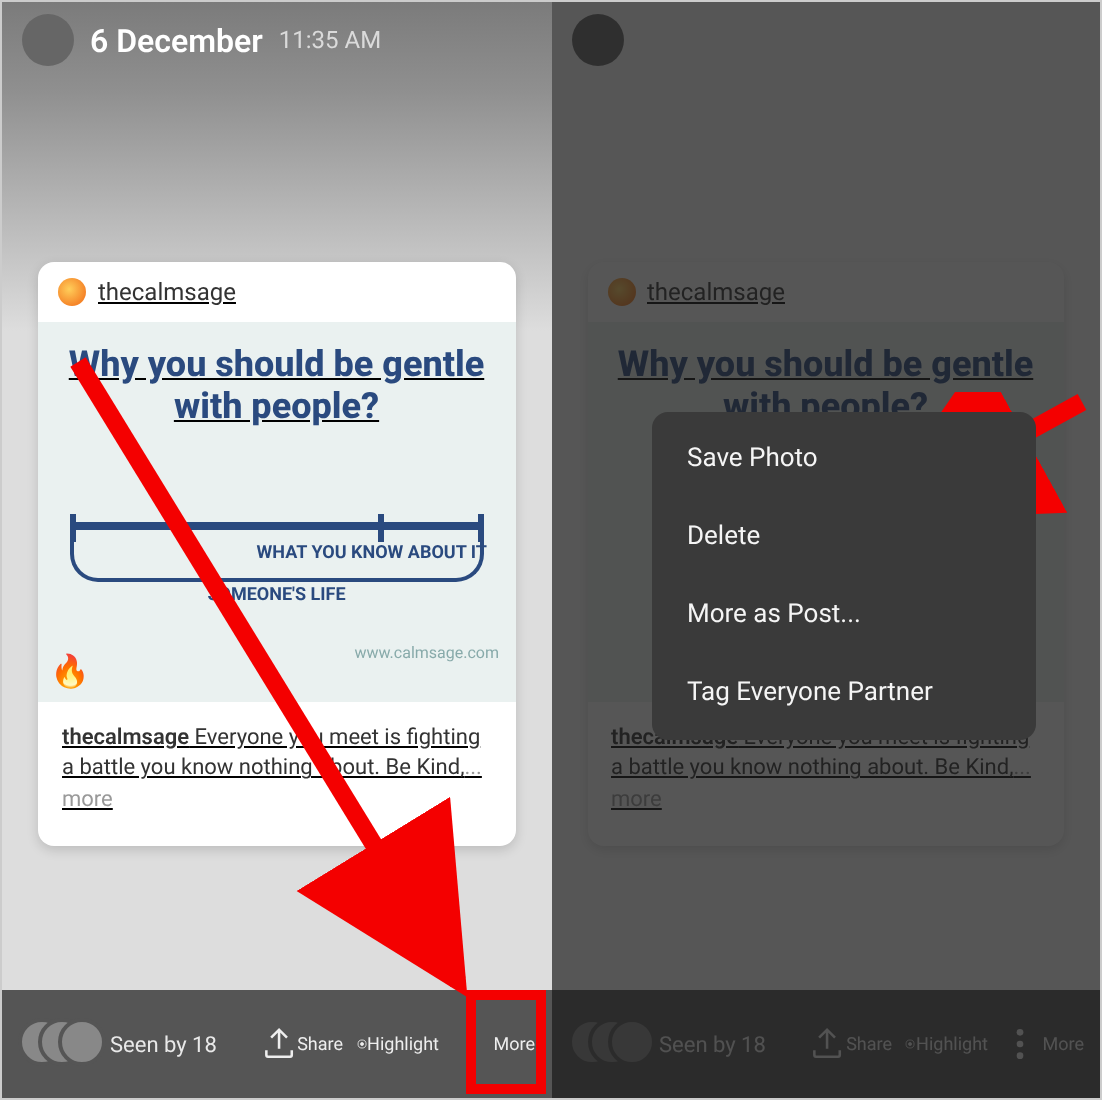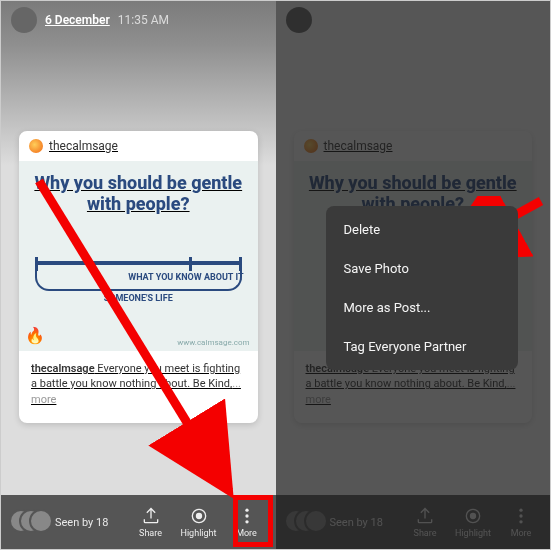--- a/index.html
+++ b/index.html
@@ -41,21 +41,21 @@
       position: absolute;
       top: 6px; left: 10px; right: 10px;
       display: flex; align-items: center; gap: 8px;
       z-index: 2;
     }
     .avatar-mini {
       width: 26px; height: 26px; border-radius: 50%;
       background: #666;
       z-index: 2;
     }
-    .hdr-date { color: #fff; font-weight: 600; font-size: 12px; text-decoration: underline; }
+    .hdr-date { color: #fff; font-weight: 600; font-size: 16px; }
     .hdr-time { color: rgba(255,255,255,0.7); font-size: 12px; }
     
     .story-card {
       position: absolute;
       left: 18px; right: 18px; top: 130px;
       background: #fff;
       border-radius: 8px;
       box-shadow: 0 2px 6px rgba(0,0,0,0.15);
       overflow: hidden;
       text-decoration: underline;
@@ -99,21 +99,21 @@
     .brace {
       position:absolute; top:110px; left:16px; right:16px;
       height:20px;
       border-bottom:2px solid #2a4a7f;
       border-left:2px solid #2a4a7f;
       border-right:2px solid #2a4a7f;
       border-radius: 0 0 14px 14px;
     }
     .life-label { position:absolute; top:132px; left:0; right:0; text-align:center; }
     .flame { position:absolute; bottom:6px; left:6px; font-size:16px; }
-    .watermark { position:absolute; bottom:4px; right:8px; color:#8aa; font-size:8px; }
+    .watermark { position:absolute; bottom:20px; right:8px; color:#8aa; font-size:8px; }
     .caption {
       padding: 10px 12px 16px;
       font-size: 11px; color:#333;
       line-height:1.4;
     }
     .caption b { font-weight:600; }
     .caption .more { color:#999; }
     
     .bottom-bar {
       position:absolute; left:0; right:0; bottom:0;
@@ -134,21 +134,21 @@
     .stack span {
       position:absolute; width:24px; height:24px; border-radius:50%;
       background:#888; border:2px solid #555;
     }
     .stack span:nth-child(1){left:0;}
     .stack span:nth-child(2){left:10px;}
     .stack span:nth-child(3){left:20px;}
     .seen-txt { color:#e9e9e9; font-size:11px; }
     .bbar-actions { display:flex; gap:6px; }
     .bbtn {
-      display:flex; flex-direction:column; align-items:center; justify-content:center;
+      display:flex; flex-direction:row; align-items:center; justify-content:space-between;
       width:42px; color:#eee;
       cursor:pointer;
     }
     .bbtn svg { width:20px; height:20px; }
     .bbtn-label { font-size:9px; margin-top:2px; }
     
     .hl-box {
       position:absolute; border:5px solid #f40000;
       z-index:40; pointer-events:none;
     }
@@ -303,22 +303,22 @@
               <circle cx="12" cy="19" r="2"></circle>
             </svg>
           <span class="bbtn-label">More</span>
         </div>
       </div>
     </div>
 
     <div class="dim-overlay"></div>
 
     <div class="more-menu">
+      <div class="more-item">Save Photo</div>
       <div class="more-item">Delete</div>
-      <div class="more-item">Save Photo</div>
       <div class="more-item">More as Post...</div>
       <div class="more-item">Tag Everyone Partner</div>
     </div>
 
     <svg class="arrow" style="left:155px; top:195px;" width="120" height="80">
       <defs>
           <marker id="ah2" markerWidth="12" markerHeight="12" refX="9" refY="5" orient="auto">
             <path d="M0,0 L10,5 L0,10 Z" fill="#f40000"></path>
           </marker>
         </defs>

